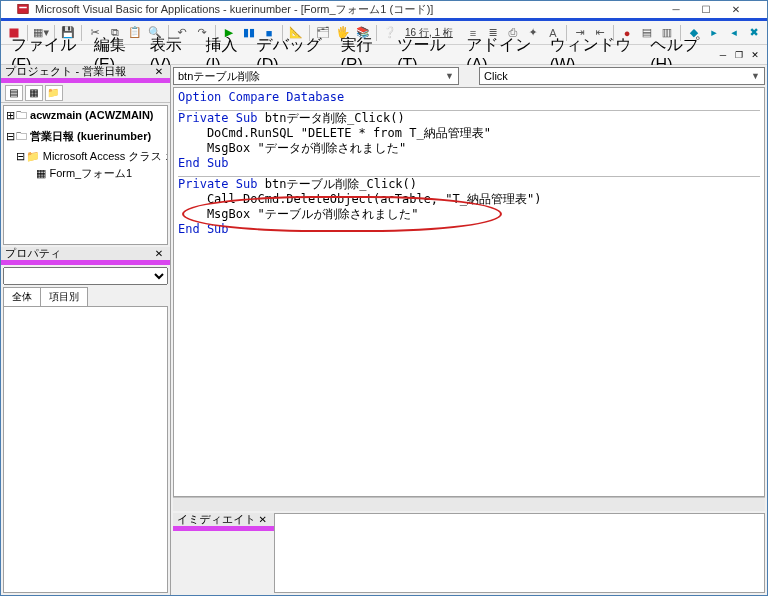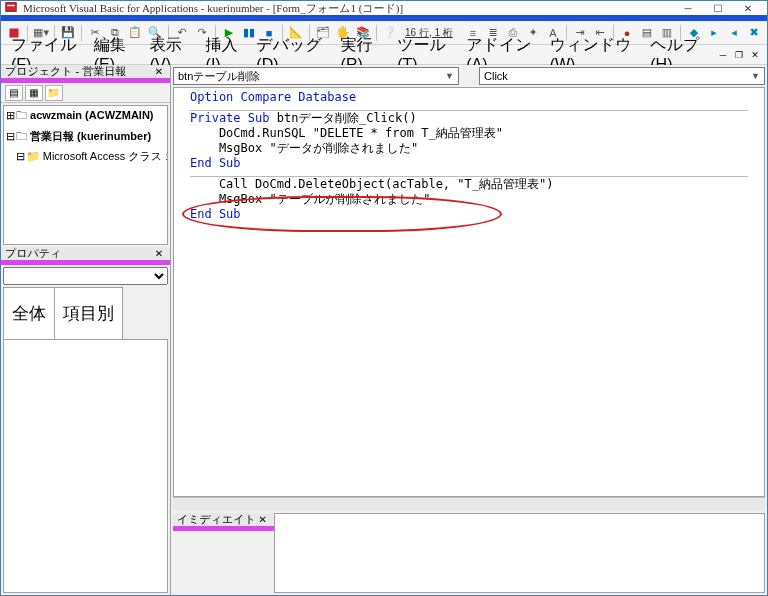--- a/index.html
+++ b/index.html
@@ -1,18 +1,18 @@
 <!DOCTYPE html>
 <html><head>
 <meta charset="utf-8">
 <style>
   * { box-sizing: border-box; margin: 0; padding: 0; }
   body { font-family: "MS UI Gothic", "Meiryo", sans-serif; font-size: 11px; background: #f0f0f0; width: 768px; height: 596px; overflow: hidden; border: 1px solid #4a7db0; display: flex; flex-direction: column; }
   
-  .titlebar { height: 20px; background: #fff; display: flex; align-items: center; padding: 0 4px; border-bottom: 6px solid #1d4ed8; font-family: Liberation Serif, serif; }
+  .titlebar { height: 20px; background: #fff; display: flex; align-items: center; padding: 0 16px; border-bottom: 3px solid #1d4ed8; }
   .titlebar .icon { width: 14px; height: 14px; margin-right: 4px; }
   .titlebar .title { flex: 1; font-size: 11px; color: #333; }
   .winbtns { display: flex; }
   .winbtn { width: 30px; height: 18px; display: flex; align-items: center; justify-content: center; font-size: 10px; color: #333; }
 
   .toolbar { height: 24px; background: #f5f5f5; display: flex; align-items: center; padding: 0 4px; gap: 2px; border-bottom: 1px solid #d0d0d0; }
   .tb-sep { width: 1px; height: 16px; background: #c0c0c0; margin: 0 2px; }
   .tb-btn { width: 18px; height: 18px; display: flex; align-items: center; justify-content: center; font-size: 11px; color: #555; border-radius: 2px; }
   .tb-text { font-size: 10px; color: #333; padding: 0 4px; text-decoration: underline; }
 
@@ -31,30 +31,30 @@
   
   .tree { flex: 0 0 140px; background: #fff; border: 1px solid #a0a0a0; margin: 2px; overflow: auto; font-size: 11px; }
   .tree-row { white-space: nowrap; padding: 1px 2px; }
   .ti { display:inline-block; width:10px; }
   .tree .lbl { color: #000; }
   .tree .bold { font-weight: bold; }
   
   .prop-panel { flex: 1; display: flex; flex-direction: column; }
   .prop-combo { height: 18px; margin: 2px; }
   .tabs { display: flex; margin: 0 2px; }
-  .tab { padding: 14px 8px; background: #fff; border: 1px solid #a0a0a0; border-bottom: none; font-size: 17px; margin-right: -1px;}
+  .tab { padding: 2px 8px; background: #fff; border: 1px solid #a0a0a0; border-bottom: none; font-size: 10px; margin-right: -1px;}
   .prop-body { flex: 1; background: #fff; border: 1px solid #a0a0a0; margin: 0 2px 2px 2px; }
 
   .right-pane { flex: 1; display: flex; flex-direction: column; background: #f0f0f0; }
   .combo-row { height: 22px; display: flex; padding: 2px; gap: 20px; background:#f0f0f0; }
   .combo { flex: 1; height: 18px; background: #fff; border: 1px solid #7a7a7a; font-size: 11px; padding: 1px 4px; display:flex; align-items:center; justify-content:space-between; }
   .combo .arrow { font-size: 9px; color: #555; }
 
   .code-area { flex: 1; background: #fff; border: 1px solid #a0a0a0; margin: 0 2px; overflow: auto; position: relative; font-family: "MS Gothic", monospace; font-size: 12px; line-height: 15px; }
-  .code-inner { padding: 2px 16px; }
+  .code-inner { padding: 2px 4px; }
   .code-line { white-space: pre; }
   .kw { color: #0018c8; }
   .txt { color: #000; }
   .oval { position: absolute; border: 2px solid #d02020; border-radius: 50% / 60%; pointer-events: none; }
 
   .scroll-stub { height: 14px; background: #e8e8e8; border-top: 1px solid #c0c0c0; margin: 0 2px; }
 
   .immediate { height: 80px; display: flex; flex-direction: row; margin: 2px; }
   .imm-body { flex: 1; background: #fff; border: 1px solid #a0a0a0; }
 
@@ -156,20 +156,21 @@
     </div>
     <div class="panel-tb">
       <div class="ptb-btn">▤</div>
       <div class="ptb-btn">▦</div>
       <div class="ptb-btn">📁</div>
     </div>
     <div class="tree">
       <div class="tree-row"><span class="ti">⊞</span>🗀 <span class="lbl bold">acwzmain (ACWZMAIN)</span></div>
       <div class="tree-row"><span class="ti">⊟</span>🗀 <span class="lbl bold">営業日報 (kuerinumber)</span></div>
       <div class="tree-row"><span class="ti"></span><span class="ti">⊟</span>📁 <span class="lbl">Microsoft Access クラス オブ</span></div>
+      <div class="tree-row"><span class="ti"></span><span class="ti"></span><span class="ti"></span>▦ <span class="lbl">Form_フォーム1</span></div>
     </div>
 
     <div class="panel-header">
       <span>プロパティ</span>
       <span class="panel-close">✕</span>
     </div>
     <div class="prop-panel">
       <select class="prop-combo"></select>
       <div class="tabs">
         <div class="tab">全体</div>
@@ -193,20 +194,21 @@
 
     <div class="code-area">
       <div class="code-inner">
         <div class="code-line"><span class="kw">Option Compare Database</span></div>
         <div class="code-line" style="border-bottom:1px solid #bbb;height:6px"></div>
         <div class="code-line"><span class="kw">Private Sub</span><span class="txt"> btnデータ削除_Click()</span></div>
         <div class="code-line"><span class="txt">    DoCmd.RunSQL "DELETE * from T_納品管理表"</span></div>
         <div class="code-line"><span class="txt">    MsgBox "データが削除されました"</span></div>
         <div class="code-line"><span class="kw">End Sub</span></div>
         <div class="code-line" style="border-bottom:1px solid #bbb;height:6px"></div>
+        <div class="code-line"><span class="kw">Private Sub</span><span class="txt"> btnテーブル削除_Click()</span></div>
         <div class="code-line"><span class="txt">    Call DoCmd.DeleteObject(acTable, "T_納品管理表")</span></div>
         <div class="code-line"><span class="txt">    MsgBox "テーブルが削除されました"</span></div>
         <div class="code-line"><span class="kw">End Sub</span></div>
       </div>
       <div class="oval" style="left:8px; top:108px; width:320px; height:36px;"></div>
     </div>
     <div class="scroll-stub"></div>
 
     <div class="immediate">
       <div class="panel-header">

